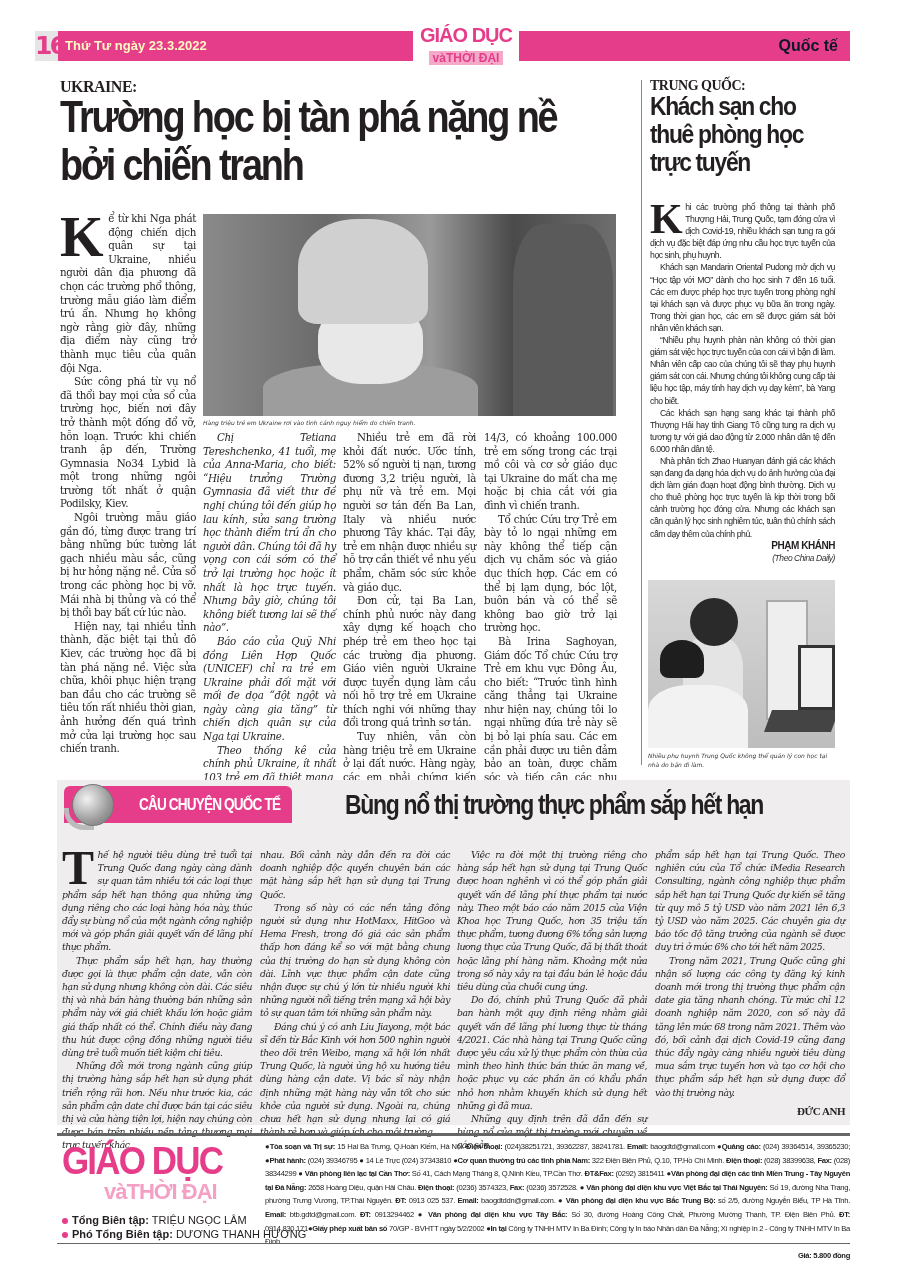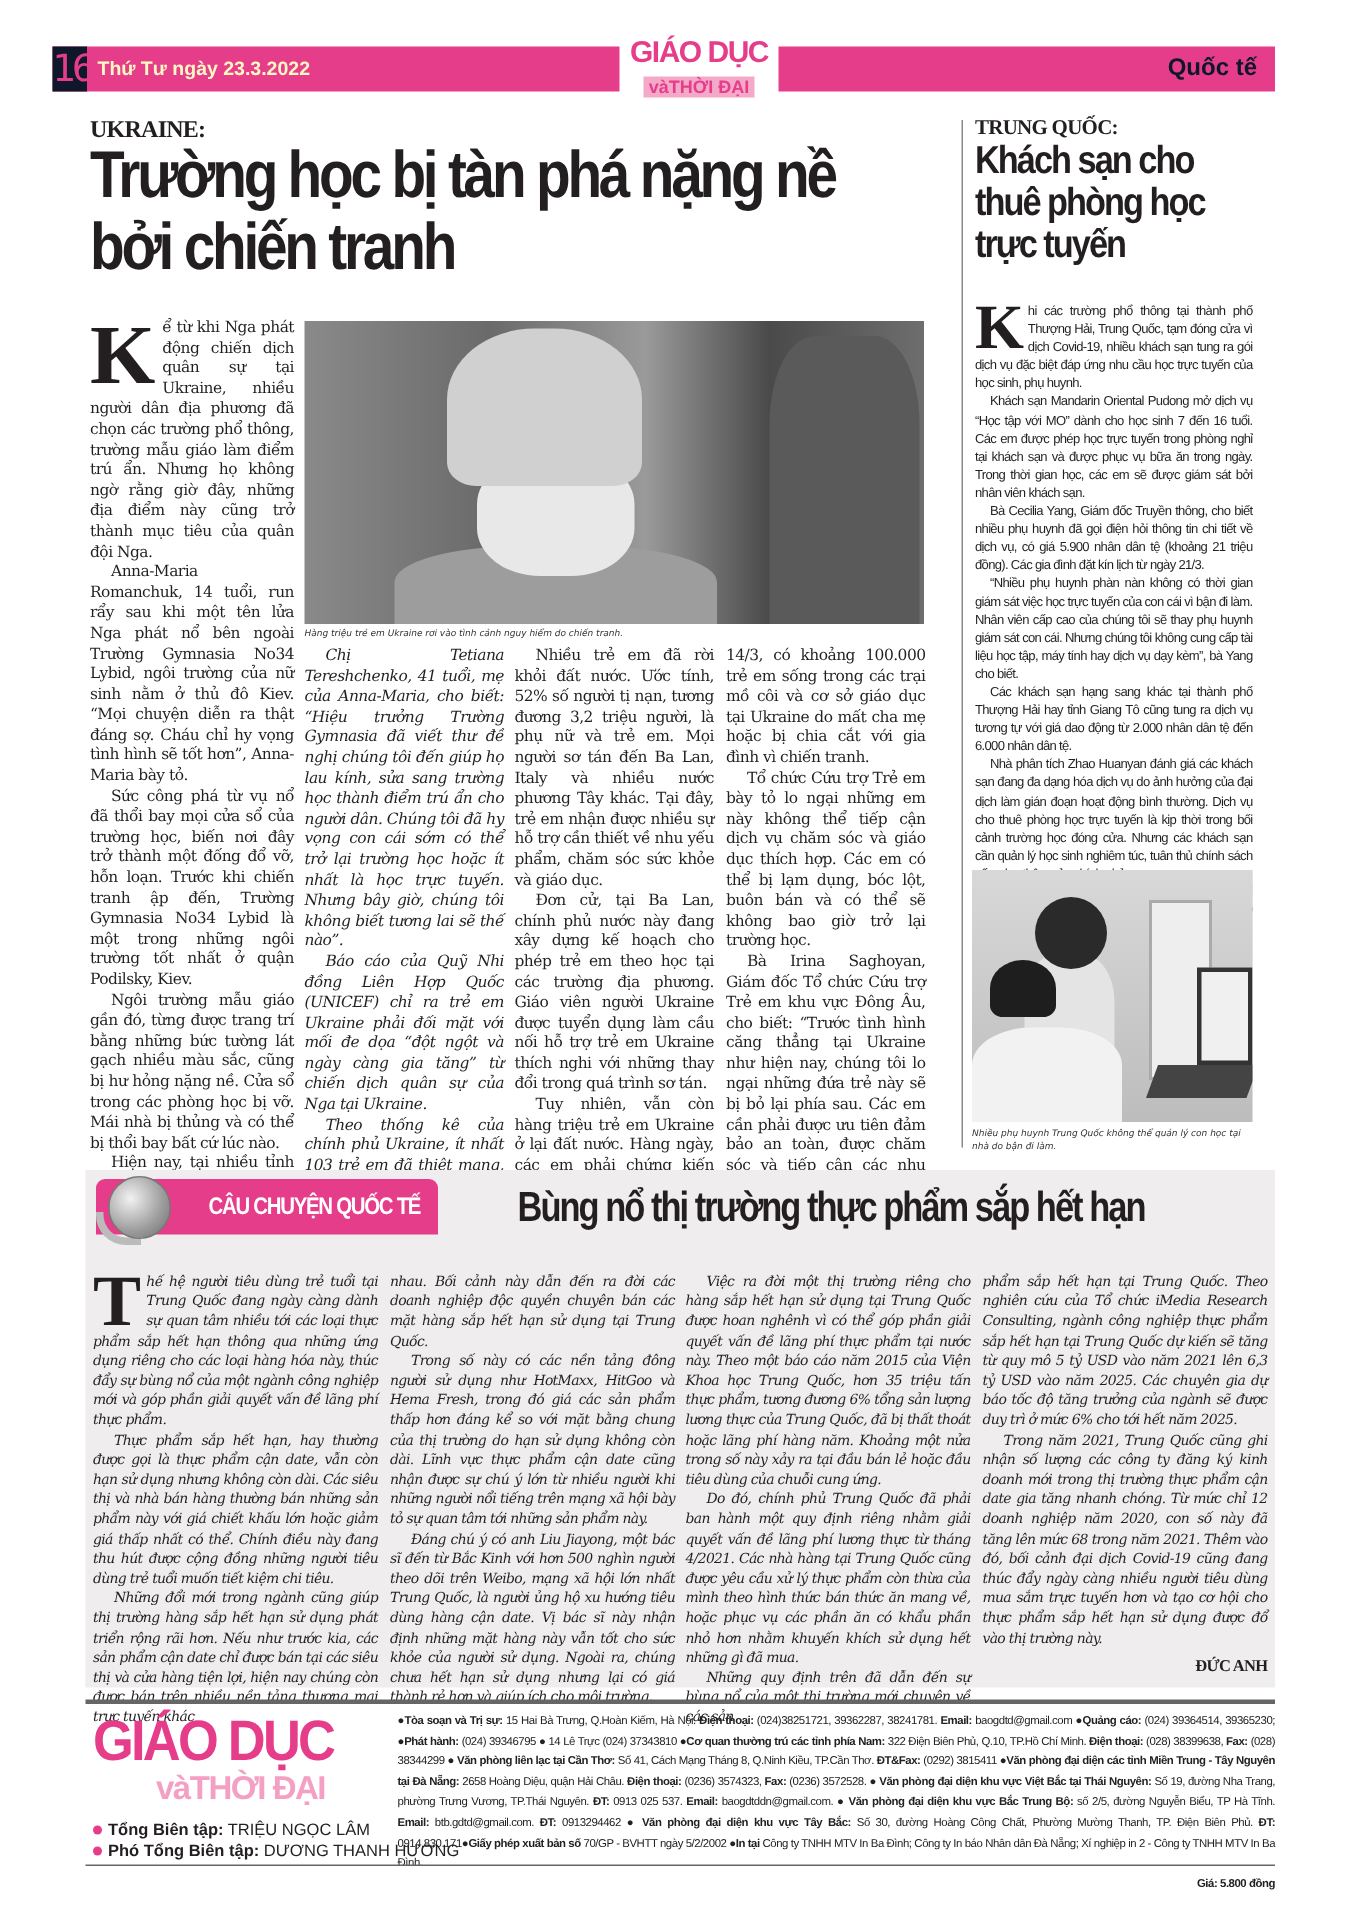--- a/index.html
+++ b/index.html
@@ -1,22 +1,22 @@
 <!DOCTYPE html>
 <html><head>
 <meta charset="utf-8">
 <style>
   * { box-sizing: border-box; margin: 0; padding: 0; }
   html, body { width: 900px; height: 1273px; background: #fff; overflow: hidden; }
   body { position: relative; font-family: "DejaVu Serif", serif; color: #231f20; }
 
   
   .hdr { position: absolute; left: 35px; top: 31px; width: 815px; height: 30px; background: #e63d8a; }
-  .hdr .pg { position: absolute; left: 0; top: 0; width: 23px; height: 30px; background: #0f172a; color: #e63d8a;
-             font-family: "DejaVu Sans", sans-serif; font-weight: 400; font-size: 25px; line-height: 30px; text-align: left; letter-spacing: -3px; }
+  .hdr .pg { position: absolute; left: 0; top: 0; width: 23px; height: 30px; background: #e5e5e5; color: #e63d8a;
+             font-family: "DejaVu Sans", sans-serif; font-weight: 700; font-size: 25px; line-height: 30px; text-align: left; letter-spacing: -3px; }
   .hdr .date { position: absolute; left: 30px; top: 0; line-height: 30px; color: #fef9c3; font-family: "Liberation Sans", sans-serif; font-weight: bold; font-size: 13px; }
   .hdr .logo { position: absolute; left: 378px; top: -8px; width: 106px; height: 44px; background: #fff; border-radius: 0 0 4px 4px; text-align: center; }
   .hdr .logo .l1 { font-family: "Liberation Sans", sans-serif; font-weight: bold; font-size: 20px; color: #e63d8a; line-height: 24px; letter-spacing: -1px; }
   .hdr .logo .l2 { font-family: "Liberation Sans", sans-serif; font-weight: bold; font-size: 12px; color: #e63d8a; line-height: 14px; background: #f4a9c9; display: inline-block; padding: 0 4px; }
   .hdr .sect { position: absolute; right: 12px; top: 0; line-height: 30px; color: #0f172a; font-family: "Liberation Sans", sans-serif; font-weight: bold; font-size: 16px; }
 
   
   .kicker { position: absolute; left: 60px; top: 78px; font-family: "Liberation Serif", serif; font-weight: bold; font-size: 16px; letter-spacing: -0.5px; }
   .headline { position: absolute; left: 60px; top: 93px; width: 560px; font-family: "Liberation Sans", sans-serif; font-weight: bold; font-size: 44px; line-height: 48px; letter-spacing: -2.5px; transform: scaleX(0.86); transform-origin: left top; white-space: nowrap; }
 
@@ -97,21 +97,20 @@
 </div>
 
 <div class="kicker">UKRAINE:</div>
 <div class="headline">
   <div>Trường học bị tàn phá nặng nề</div>
   <div>bởi chiến tranh</div>
 </div>
 
 <div class="col" style="left:60px; top:212px; width:136px;">
   <p class="first"><span class="dropcap">K</span><span>ể từ khi Nga phát động chiến dịch quân sự tại Ukraine, nhiều người dân địa phương đã chọn các trường phổ thông, trường mẫu giáo làm điểm trú ẩn. Nhưng họ không ngờ rằng giờ đây, những địa điểm này cũng trở thành mục tiêu của quân đội Nga.</span></p>
-  <p>Anna-Maria Romanchuk, 14 tuổi, run rẩy sau khi một tên lửa Nga phát nổ bên ngoài Trường Gymnasia No34 Lybid, ngôi trường của nữ sinh nằm ở thủ đô Kiev. “Mọi chuyện diễn ra thật đáng sợ. Cháu chỉ hy vọng tình hình sẽ tốt hơn”, Anna-Maria bày tỏ.</p>
   <p>Sức công phá từ vụ nổ đã thổi bay mọi cửa sổ của trường học, biến nơi đây trở thành một đống đổ vỡ, hỗn loạn. Trước khi chiến tranh ập đến, Trường Gymnasia No34 Lybid là một trong những ngôi trường tốt nhất ở quận Podilsky, Kiev.</p>
   <p>Ngôi trường mẫu giáo gần đó, từng được trang trí bằng những bức tường lát gạch nhiều màu sắc, cũng bị hư hỏng nặng nề. Cửa sổ trong các phòng học bị vỡ. Mái nhà bị thủng và có thể bị thổi bay bất cứ lúc nào.</p>
   <p>Hiện nay, tại nhiều tỉnh thành, đặc biệt tại thủ đô Kiev, các trường học đã bị tàn phá nặng nề. Việc sửa chữa, khôi phục hiện trạng ban đầu cho các trường sẽ tiêu tốn rất nhiều thời gian, ảnh hưởng đến quá trình mở cửa lại trường học sau chiến tranh.</p>
 </div>
 
 <div class="photo1">
   <div class="right-fig"></div>
   <div class="coat"></div>
   <div class="face"></div>
   <div class="hat"></div>
@@ -135,21 +134,20 @@
   <div class="byline">TÚ ANH</div>
   <div class="source">(Theo UNICEF, STC)</div>
 </div>
 
 <div class="side-rule"></div>
 <div class="s-kicker">TRUNG QUỐC:</div>
 <div class="s-headline">Khách sạn cho thuê phòng học trực tuyến</div>
 <div class="s-col">
   <p class="first"><span class="dropcap">K</span><span>hi các trường phổ thông tại thành phố Thượng Hải, Trung Quốc, tạm đóng cửa vì dịch Covid-19, nhiều khách sạn tung ra gói dịch vụ đặc biệt đáp ứng nhu cầu học trực tuyến của học sinh, phụ huynh.</span></p>
   <p>Khách sạn Mandarin Oriental Pudong mở dịch vụ “Học tập với MO” dành cho học sinh 7 đến 16 tuổi. Các em được phép học trực tuyến trong phòng nghỉ tại khách sạn và được phục vụ bữa ăn trong ngày. Trong thời gian học, các em sẽ được giám sát bởi nhân viên khách sạn.</p>
-  <p>Bà Cecilia Yang, Giám đốc Truyền thông, cho biết nhiều phụ huynh đã gọi điện hỏi thông tin chi tiết về dịch vụ, có giá 5.900 nhân dân tệ (khoảng 21 triệu đồng). Các gia đình đặt kín lịch từ ngày 21/3.</p>
   <p>“Nhiều phụ huynh phàn nàn không có thời gian giám sát việc học trực tuyến của con cái vì bận đi làm. Nhân viên cấp cao của chúng tôi sẽ thay phụ huynh giám sát con cái. Nhưng chúng tôi không cung cấp tài liệu học tập, máy tính hay dịch vụ dạy kèm”, bà Yang cho biết.</p>
   <p>Các khách sạn hạng sang khác tại thành phố Thượng Hải hay tỉnh Giang Tô cũng tung ra dịch vụ tương tự với giá dao động từ 2.000 nhân dân tệ đến 6.000 nhân dân tệ.</p>
   <p>Nhà phân tích Zhao Huanyan đánh giá các khách sạn đang đa dạng hóa dịch vụ do ảnh hưởng của đại dịch làm gián đoạn hoạt động bình thường. Dịch vụ cho thuê phòng học trực tuyến là kịp thời trong bối cảnh trường học đóng cửa. Nhưng các khách sạn cần quản lý học sinh nghiêm túc, tuân thủ chính sách cấm dạy thêm của chính phủ.</p>
   <div class="s-byline">PHẠM KHÁNH</div>
   <div class="s-source">(Theo China Daily)</div>
 </div>
 <div class="photo2">
   <div class="wall"></div>
   <div class="shelf"></div>
   <div class="mom"></div>

